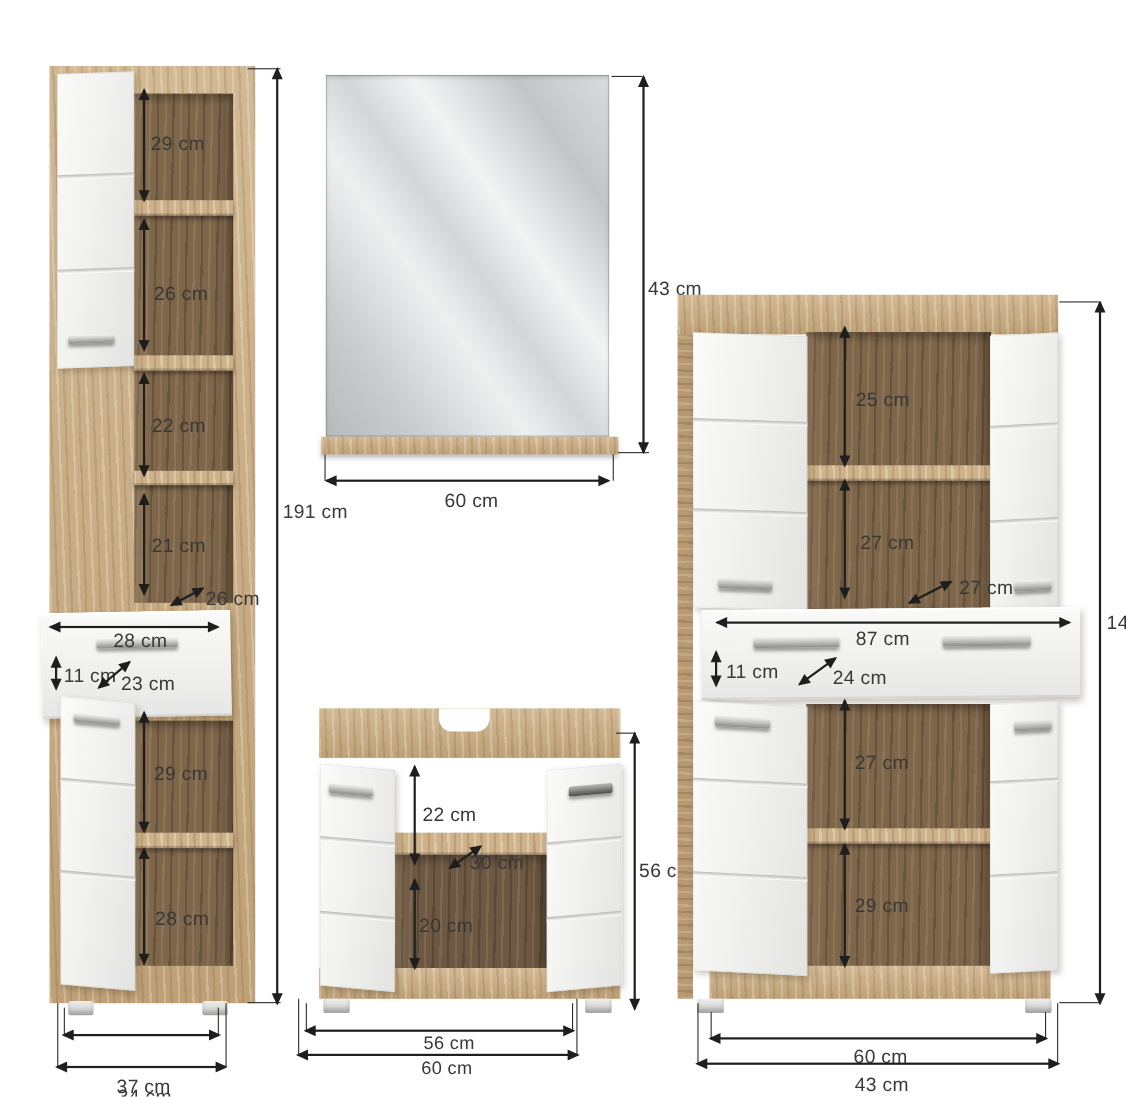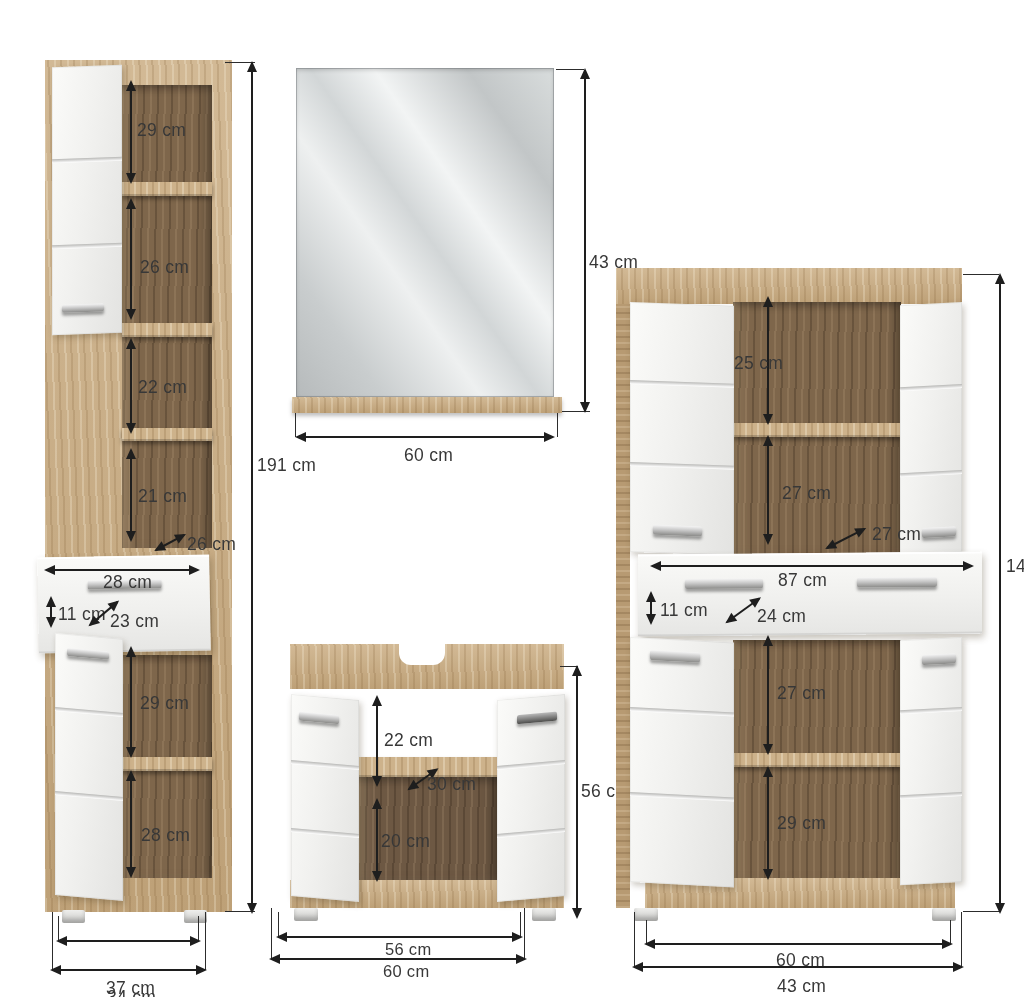--- a/index.html
+++ b/index.html
@@ -199,21 +199,21 @@
     </div>
     <div class="abs door" style="left:900px;top:637px;width:62px;height:245px;transform:skewY(-3deg);transform-origin:top right;">
       <div class="groove" style="top:70px;"></div>
       <div class="groove" style="top:155px;"></div>
       <div class="handle" style="left:22px;top:16px;width:34px;height:10px;"></div>
     </div>
     <div class="foot" style="left:634px;top:908px;width:24px;height:13px;"></div>
     <div class="foot" style="left:932px;top:908px;width:24px;height:13px;"></div>
 
     <div class="dv" style="left:767px;top:298px;height:125px;"></div>
-    <div class="dlabel" style="left:734px;top:353px;">25 cm</div>
+    <div class="dlabel" style="left:778px;top:353px;">25 cm</div>
     <div class="dv" style="left:767px;top:437px;height:106px;"></div>
     <div class="dlabel" style="left:782px;top:483px;">27 cm</div>
     <div class="dh diag" style="left:827px;top:547px;width:42px;transform:rotate(-27deg);"></div>
     <div class="dlabel" style="left:872px;top:524px;">27 cm</div>
     <div class="dh" style="left:652px;top:565px;width:320px;"></div>
     <div class="dlabel" style="left:778px;top:570px;">87 cm</div>
     <div class="dv" style="left:650px;top:593px;height:30px;"></div>
     <div class="dlabel" style="left:660px;top:600px;">11 cm</div>
     <div class="dh diag" style="left:727px;top:621px;width:40px;transform:rotate(-36deg);"></div>
     <div class="dlabel" style="left:757px;top:606px;">24 cm</div>

